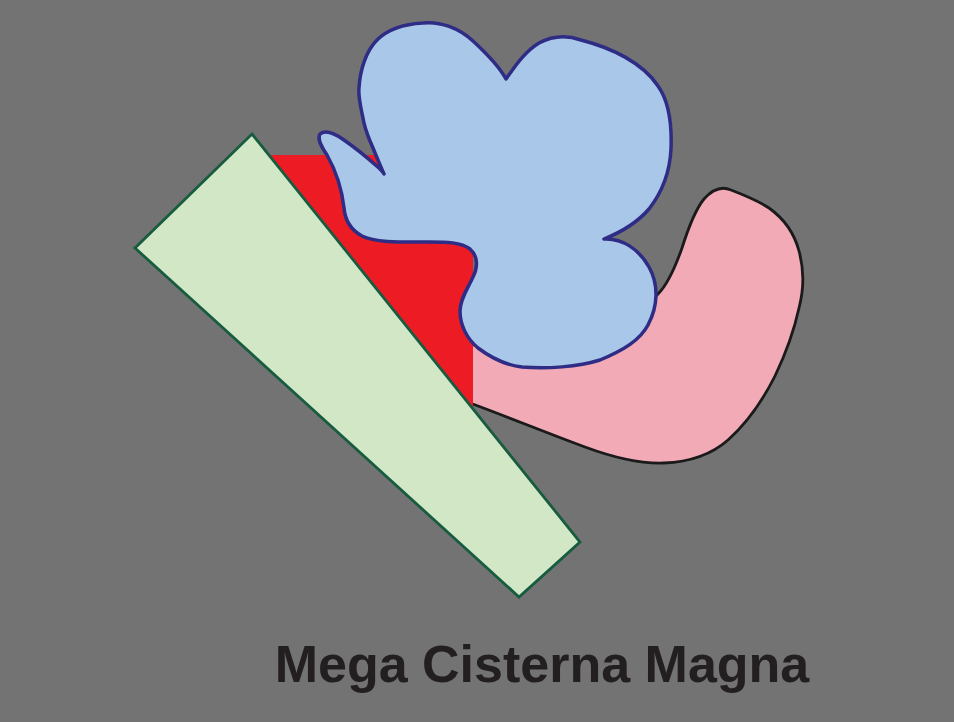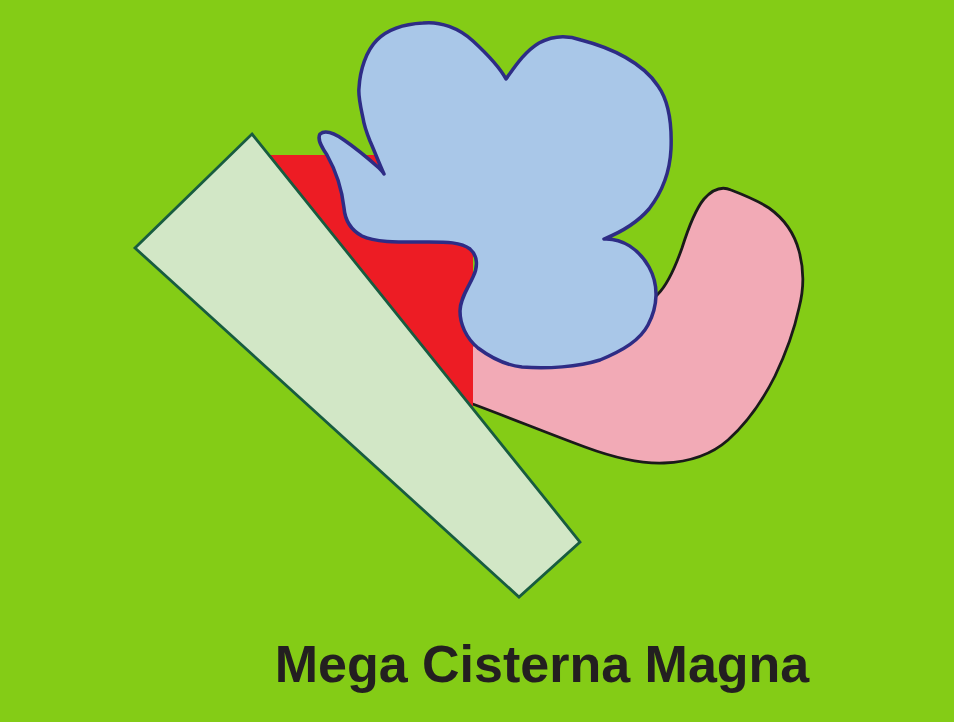--- a/index.html
+++ b/index.html
@@ -4,21 +4,21 @@
 <style>
   html, body {
     margin: 0;
     padding: 0;
     background: #ffffff;
   }
   #canvas {
     position: relative;
     width: 954px;
     height: 722px;
-    background: #84cc16;
+    background: #737373;
     overflow: hidden;
     font-family: "Liberation Sans", sans-serif;
   }
   #diagram-svg {
     position: absolute;
     left: 0;
     top: 0;
   }
   #caption {
     position: absolute;

